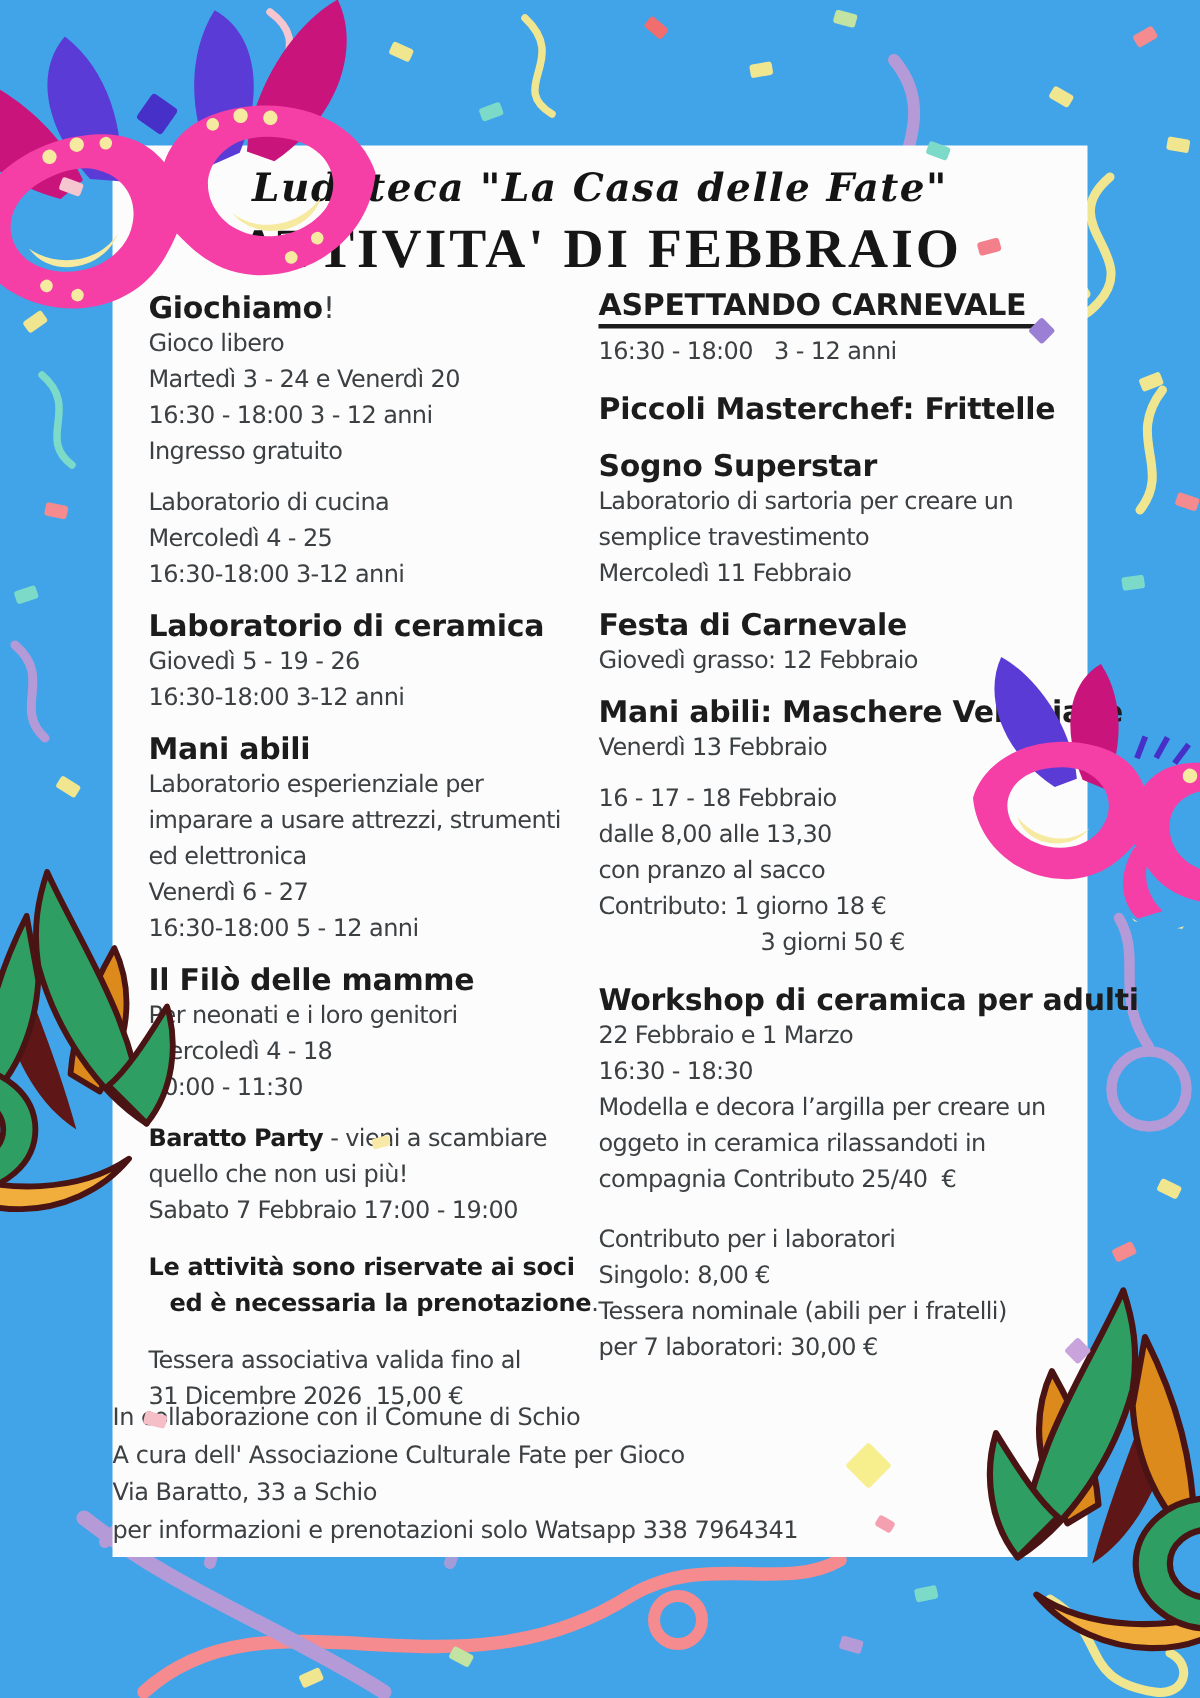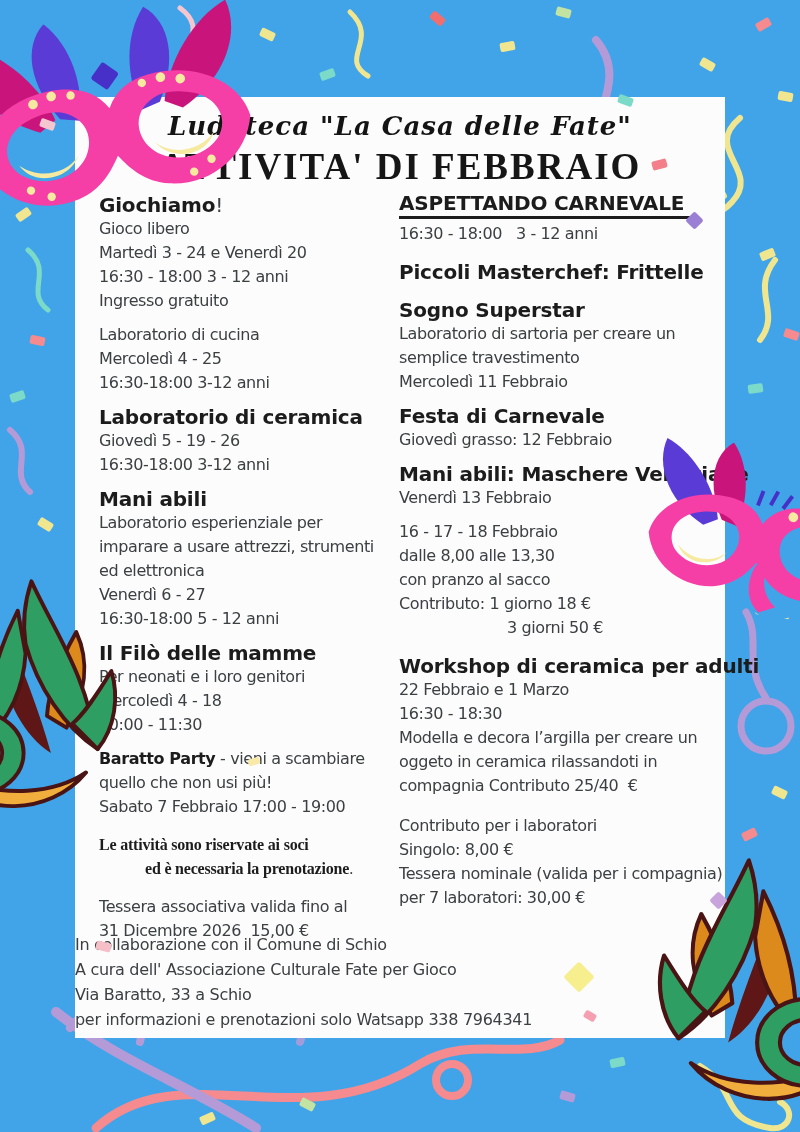--- a/index.html
+++ b/index.html
@@ -14,21 +14,21 @@
     font-size:37px;letter-spacing:2px;color:#161616;}
   .col{position:absolute;font-size:16px;letter-spacing:-0.4px;color:#3C4043;}
   .col-left{left:24px;top:96px;width:300px;}
   .col-right{left:324px;top:94px;width:326px;}
   .sec{margin:0 0 10px 0;}
   .sec-title{margin:0;font-size:20px;line-height:24px;color:#1C1C1C;font-weight:700;letter-spacing:-0.2px;white-space:pre;}
   .sec-title .norm{font-weight:400;color:#3C4043;}
   .ln{margin:0;line-height:24px;white-space:pre;}
   .ln.indent{margin-left:108px;}
   .underlined{display:inline-block;border-bottom:3px solid #1C1C1C;padding-right:10px;padding-bottom:1px;}
-  .bold-note{font-weight:700;color:#1C1C1C;letter-spacing:-0.2px;font-family:Liberation Serif, serif;}
+  .bold-note{font-weight:700;color:#1C1C1C;letter-spacing:-0.2px;}
   .bold-note .norm{font-weight:400;color:#3C4043;}
   .footer{position:absolute;left:0;right:0;bottom:6px;text-align:left;font-size:16px;
     letter-spacing:-0.3px;color:#3C4043;}
   .footer p{margin:0;line-height:25px;white-space:pre;}
   .mask{position:absolute;pointer-events:none;}
   .streamers{position:absolute;left:0;top:0;pointer-events:none;}
   .cf{position:absolute;display:block;width:15px;height:9px;border-radius:2px;pointer-events:none;}
   .cf.sq{width:13px;height:13px;}
 </style>
 </head>
@@ -105,21 +105,21 @@
       </section>
 
       <section class="sec">
         <p class="ln"><strong style="color:#1C1C1C">Baratto Party</strong><span> - vieni a scambiare</span></p>
         <p class="ln">quello che non usi più!</p>
         <p class="ln">Sabato 7 Febbraio 17:00 - 19:00</p>
       </section>
 
       <section class="sec" style="margin-top:14px">
         <p class="ln bold-note">Le attività sono riservate ai soci</p>
-        <p class="ln bold-note" style="text-align:center"><span>ed è necessaria la prenotazione</span><span class="norm">.</span></p>
+        <p class="ln bold-note" style="text-align:right"><span>ed è necessaria la prenotazione</span><span class="norm">.</span></p>
       </section>
 
       <section class="sec" style="margin-top:14px">
         <p class="ln">Tessera associativa valida fino al</p>
         <p class="ln">31 Dicembre 2026  15,00 €</p>
       </section>
     </div>
 
     <div class="col col-right">
 
@@ -162,21 +162,21 @@
         <p class="ln">22 Febbraio e 1 Marzo</p>
         <p class="ln">16:30 - 18:30</p>
         <p class="ln">Modella e decora l’argilla per creare un</p>
         <p class="ln">oggeto in ceramica rilassandoti in</p>
         <p class="ln">compagnia Contributo 25/40  €</p>
       </section>
 
       <section class="sec" style="margin-top:16px">
         <p class="ln">Contributo per i laboratori</p>
         <p class="ln">Singolo: 8,00 €</p>
-        <p class="ln">Tessera nominale (valida per i compagnia)</p>
+        <p class="ln">Tessera nominale (abili per i fratelli)</p>
         <p class="ln">per 7 laboratori: 30,00 €</p>
       </section>
     </div>
 
     <div class="footer">
       <p>In collaborazione con il Comune di Schio</p>
       <p>A cura dell' Associazione Culturale Fate per Gioco</p>
       <p>Via Baratto, 33 a Schio</p>
       <p>per informazioni e prenotazioni solo Watsapp 338 7964341</p>
     </div>

